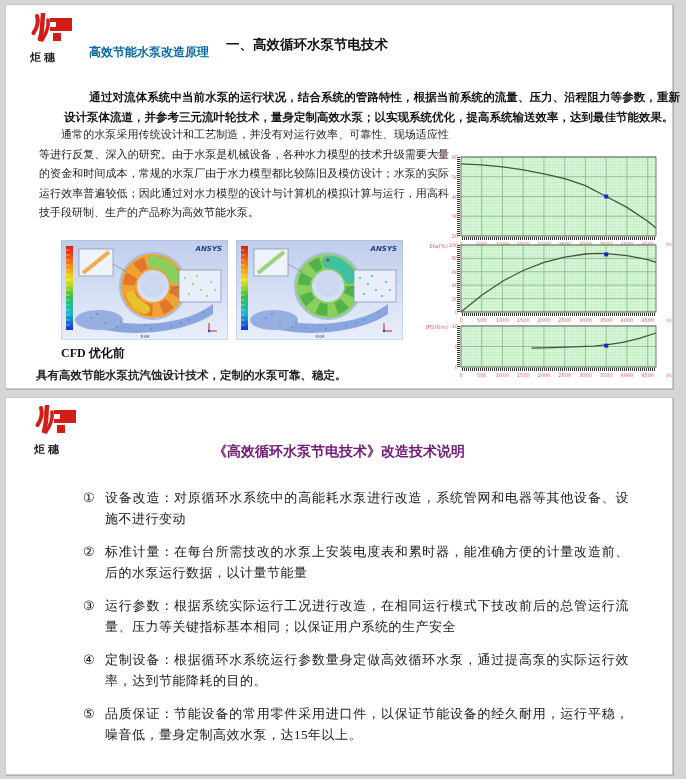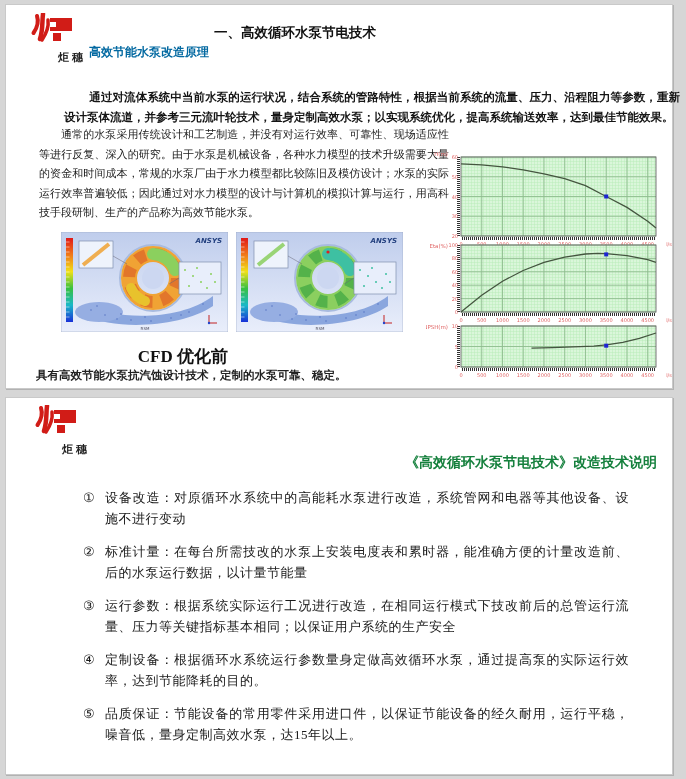--- a/index.html
+++ b/index.html
@@ -6,43 +6,43 @@
   body{width:686px;height:779px;background:#d6d6d6;position:relative;
        font-family:"Liberation Sans",sans-serif;overflow:hidden;}
   .page{position:absolute;left:5px;width:668px;background:#ffffff;
         border:1px solid #c9c9c9;box-shadow:1px 1px 0 #b2b2b2;box-sizing:border-box;}
   .page1{top:4px;height:385px;}
   .page2{top:397px;height:378px;}
   .logo{position:absolute;width:56px;text-align:left;}
   .p1 .logo{left:24px;top:8px;}
   .p2 .logo{left:28px;top:7px;}
   .logo-text{font-family:"Liberation Serif",serif;font-weight:700;font-size:11px;
-             color:#222;letter-spacing:3px;margin-top:1px;margin-left:28px;}
-  .p1-title{position:absolute;left:208px;top:19px;margin:0;font-size:13.5px;
+             color:#222;letter-spacing:3px;margin-top:1px;}
+  .p1-title{position:absolute;left:208px;top:19px;margin:12px;font-size:13.5px;
             font-weight:700;color:#111;}
   .p1-subtitle{position:absolute;left:83px;top:39px;margin:0;font-size:12px;
                font-weight:700;color:#0369a1;}
   .para1{position:absolute;left:42px;top:66px;width:616px;margin:16px;
          font-size:11.5px;font-weight:700;color:#141414;line-height:20px;
          text-indent:2.2em;text-align:justify;}
   .para2{position:absolute;left:33px;top:121px;width:410px;margin:0;
          font-family:Liberation Mono, monospace;font-size:11px;color:#1c1c1c;
          line-height:19.5px;text-indent:2em;text-align:justify;}
-  .cfd-plot{position:absolute;top:227px;width:167px;height:100px;}
-  .cfd-caption{position:absolute;top:340px;width:167px;text-align:right;
-               font-family:"Liberation Serif",serif;font-weight:700;font-size:17px;color:#111;}
+  .cfd-plot{position:absolute;top:235px;width:167px;height:100px;}
+  .cfd-caption{position:absolute;top:340px;width:167px;text-align:left;
+               font-family:"Liberation Serif",serif;font-weight:700;font-size:12px;color:#111;}
   .footnote{position:absolute;left:30px;top:363px;margin:0;
             font-family:"Liberation Serif",serif;font-weight:600;font-size:11.5px;color:#222;text-align:center;}
   .charts{position:absolute;left:420px;top:144px;width:250px;height:240px;}
   .chart{position:absolute;left:0;}
   .chart:nth-child(1){top:0;}
   .chart:nth-child(2){top:92px;}
   .chart:nth-child(3){top:173px;}
-  .p2-title{position:absolute;left:0;right:0;top:41px;margin:15px;text-align:right;
-            font-family:"Liberation Serif",serif;font-weight:700;font-size:14px;color:#15803d;}
+  .p2-title{position:absolute;left:0;right:0;top:41px;margin:4px;text-align:center;
+            font-family:"Liberation Serif",serif;font-weight:700;font-size:14px;color:#701a75;}
   .items{position:absolute;left:77px;top:89px;width:546px;}
   .item{display:flex;margin-bottom:12px;font-family:"Liberation Serif",serif;
         font-size:13px;color:#1a1a1a;line-height:21px;}
   .item .num{flex:0 0 22px;}
   .item .txt{flex:1;text-align:justify;letter-spacing:0.5px;}
   svg text{font-family:"DejaVu Sans",sans-serif;}
 </style>
 </head>
 <body>
 

